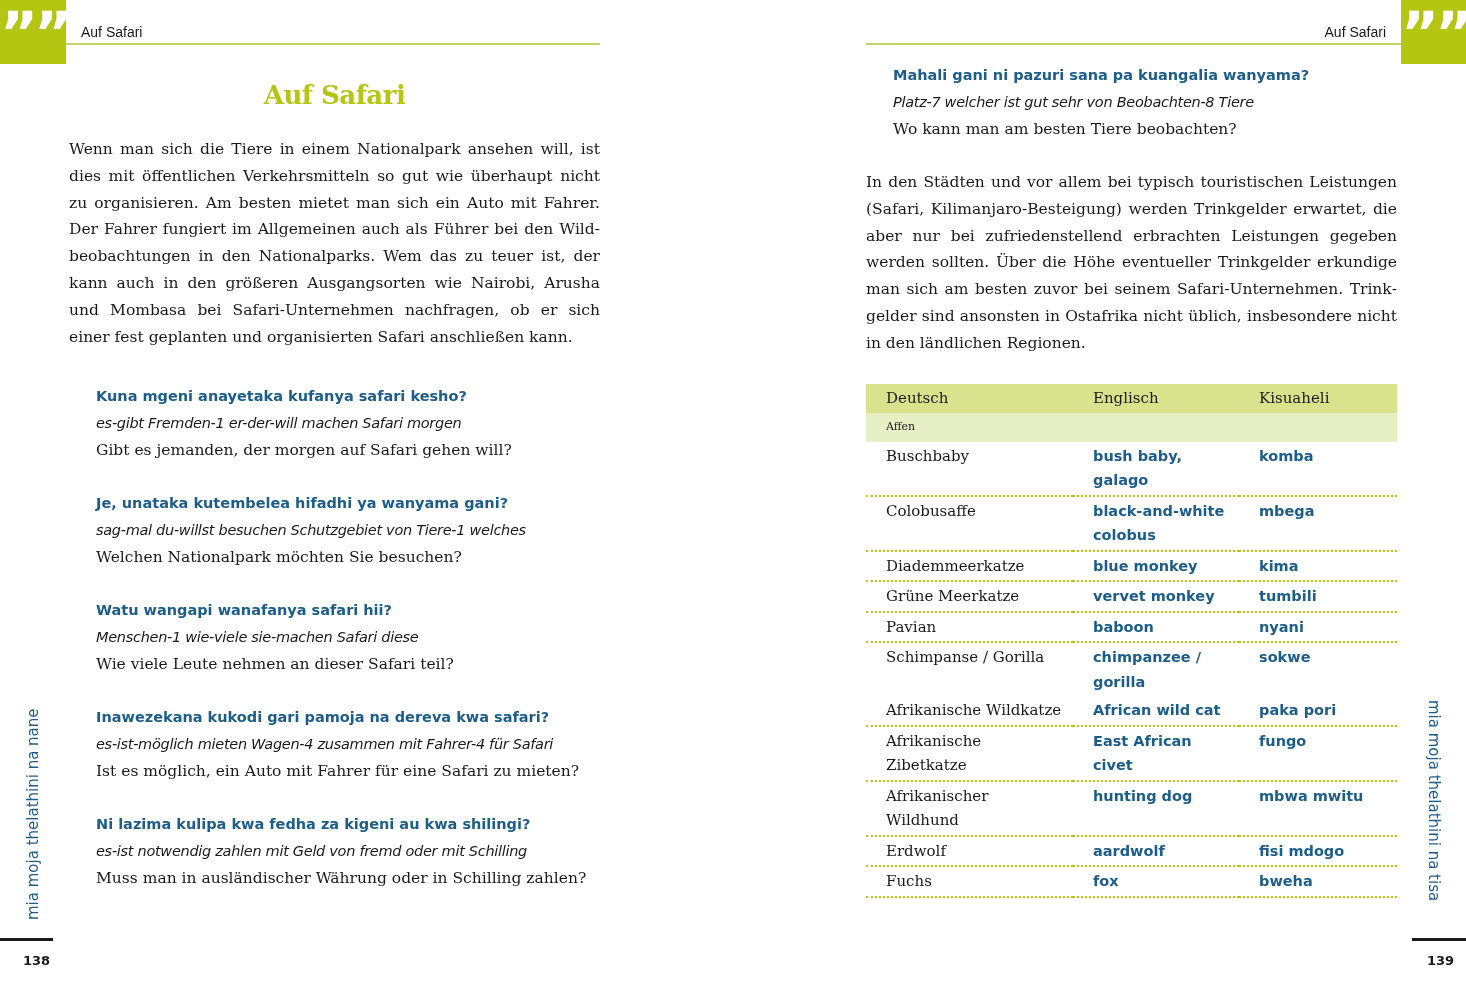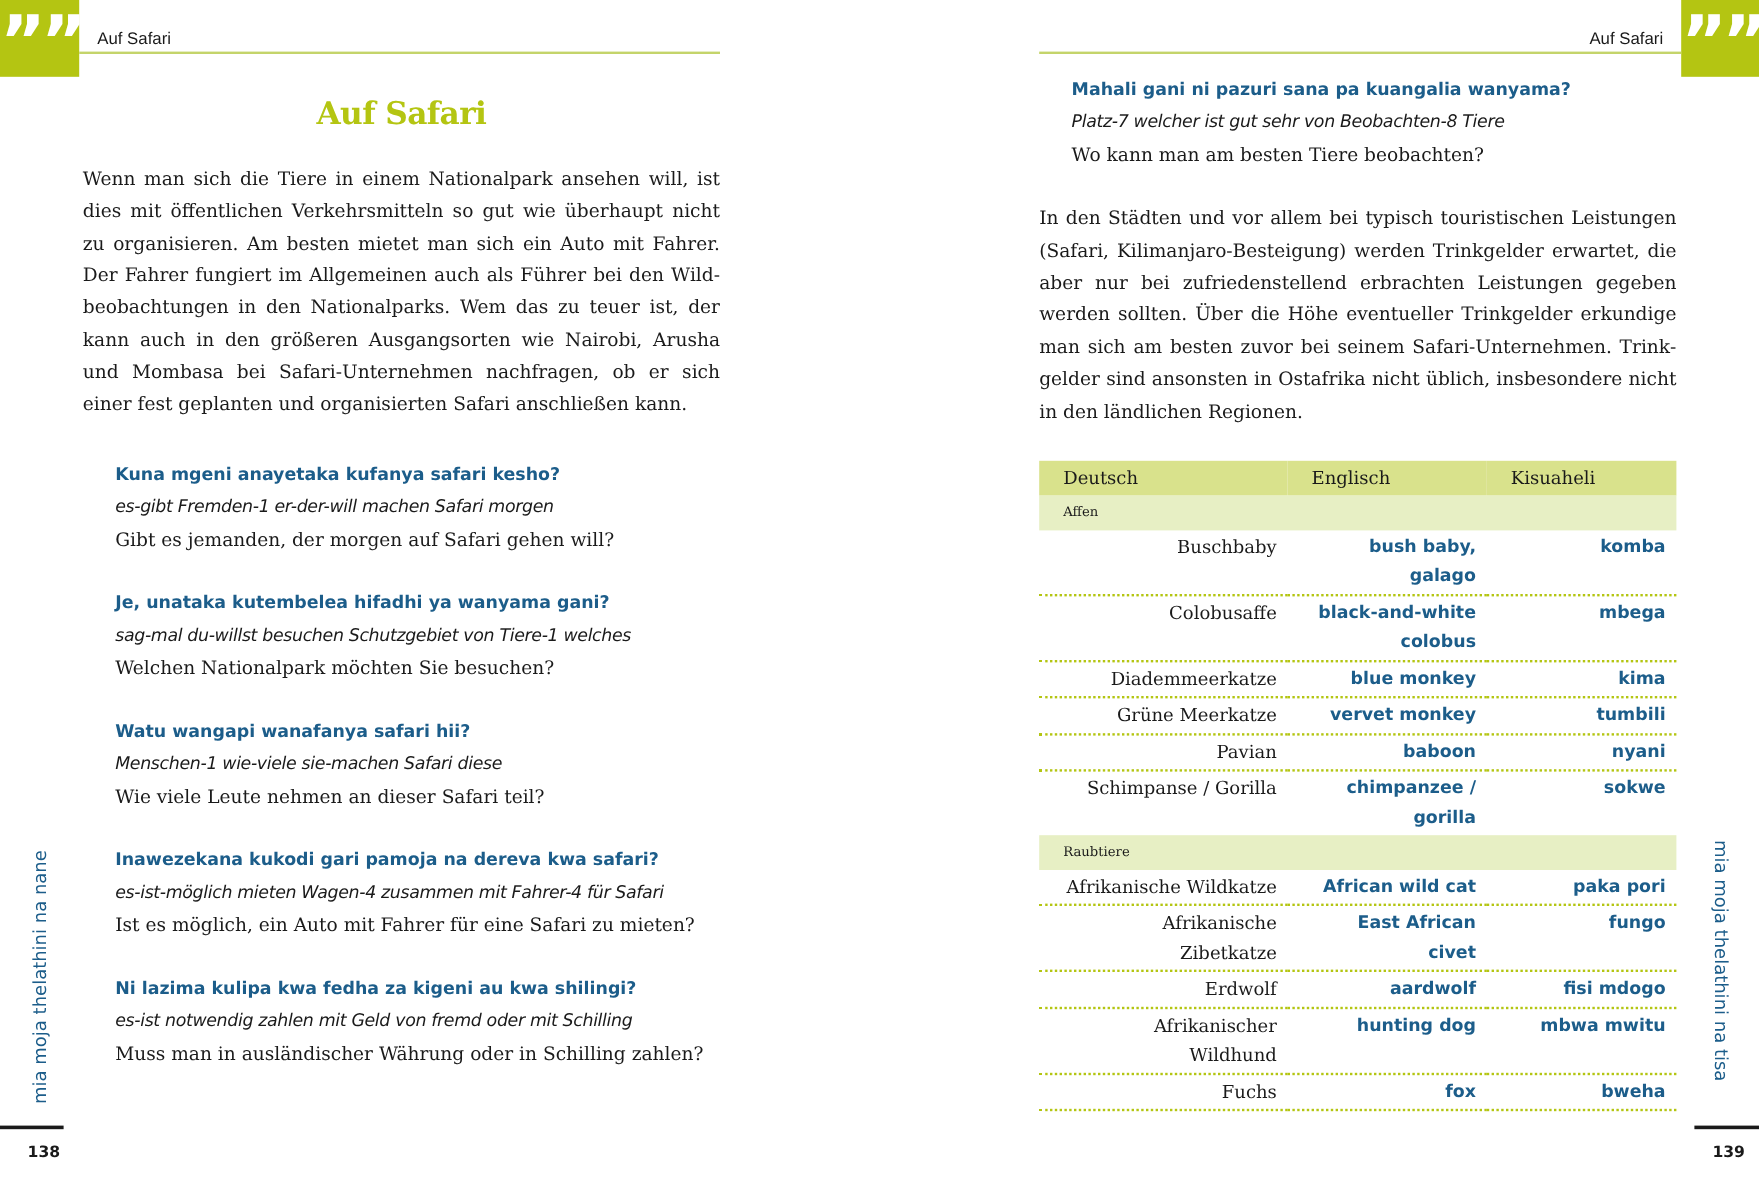--- a/index.html
+++ b/index.html
@@ -47,21 +47,21 @@
   .page-right .foot-rule { left: 679px; width: 54px; }
 
   .page-number { position: absolute; top: 953px; font-family: "DejaVu Sans", sans-serif; font-weight: bold; font-size: 13px; color: #1a1a1a; }
   .page-left .page-number { left: 23px; }
   .page-right .page-number { left: 694px; }
 
   .vocab-table { position: absolute; left: 133px; top: 384px; width: 531px; border-collapse: collapse; }
   .vocab-table th, .vocab-table td { text-align: left; vertical-align: top; padding: 2px 9px 2px 20px; line-height: 24.5px; }
   .vocab-table th { background: #d9e28c; font-family: "DejaVu Serif", serif; font-weight: normal; font-size: 15px; color: #1a1a1a; height: 29px; }
   .vocab-table tr.cat td { background: #e7efc4; font-family: "DejaVu Serif", serif; font-size: 11px; color: #1a1a1a; height: 22px; }
-  .vocab-table tr.entry td { border-bottom: 2px dotted #b4c512; text-align: right; }
+  .vocab-table tr.entry td { border-bottom: 2px dotted #b4c512; }
   .vocab-table tr.entry.last-in-group td { border-bottom: none; }
   .vocab-table td.de { font-family: "DejaVu Serif", serif; font-size: 15px; color: #1a1a1a; width: 207px; }
   .vocab-table td.en { font-family: "DejaVu Sans", sans-serif; font-weight: bold; font-size: 14.5px; color: #1c5d8a; width: 166px; }
   .vocab-table td.sw { font-family: "DejaVu Sans", sans-serif; font-weight: bold; font-size: 14.5px; color: #1c5d8a; }
 </style>
 </head>
 <body>
 
 <div class="page page-left">
   <div class="quote-box">
@@ -155,42 +155,39 @@
       <tr class="entry">
         <td class="de">Pavian</td>
         <td class="en">baboon</td>
         <td class="sw">nyani</td>
       </tr>
       <tr class="entry last-in-group">
         <td class="de">Schimpanse / Gorilla</td>
         <td class="en">chimpanzee / gorilla</td>
         <td class="sw">sokwe</td>
       </tr>
-      <tr class="cat">
-        <td colspan="3">Raubtiere</td>
-      </tr>
       <tr class="entry">
         <td class="de">Afrikanische Wildkatze</td>
         <td class="en">African wild cat</td>
         <td class="sw">paka pori</td>
       </tr>
       <tr class="entry">
         <td class="de">Afrikanische Zibetkatze</td>
         <td class="en">East African civet</td>
         <td class="sw">fungo</td>
       </tr>
       <tr class="entry">
+        <td class="de">Afrikanischer Wildhund</td>
+        <td class="en">hunting dog</td>
+        <td class="sw">mbwa mwitu</td>
+      </tr>
+      <tr class="entry">
         <td class="de">Erdwolf</td>
         <td class="en">aardwolf</td>
         <td class="sw">fisi mdogo</td>
-      </tr>
-      <tr class="entry">
-        <td class="de">Afrikanischer Wildhund</td>
-        <td class="en">hunting dog</td>
-        <td class="sw">mbwa mwitu</td>
       </tr>
       <tr class="entry">
         <td class="de">Fuchs</td>
         <td class="en">fox</td>
         <td class="sw">bweha</td>
       </tr>
     </tbody>
   </table>
 
   <div class="side-label">mia moja thelathini na tisa</div>

